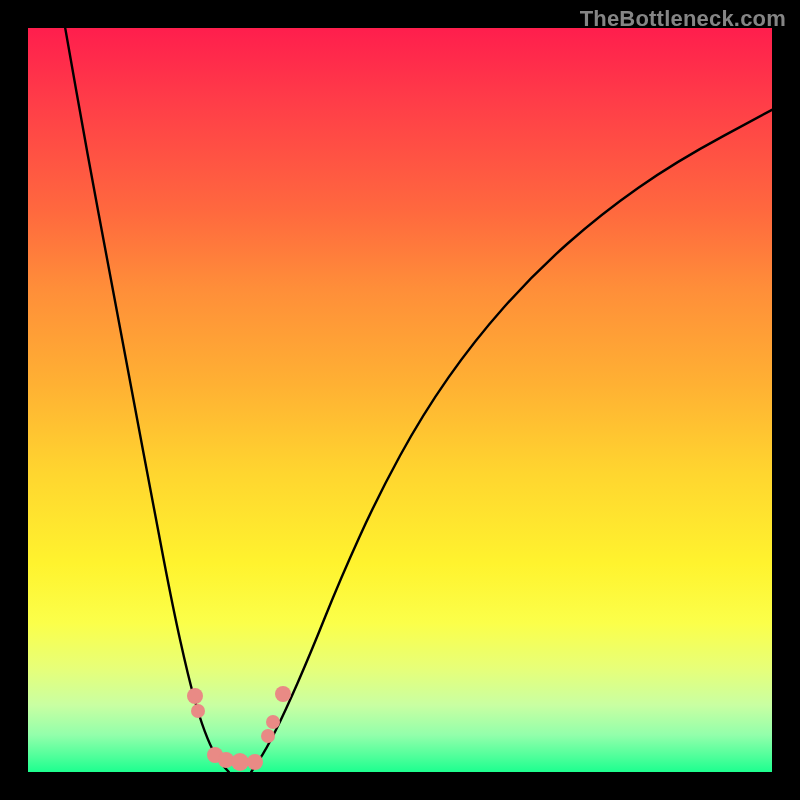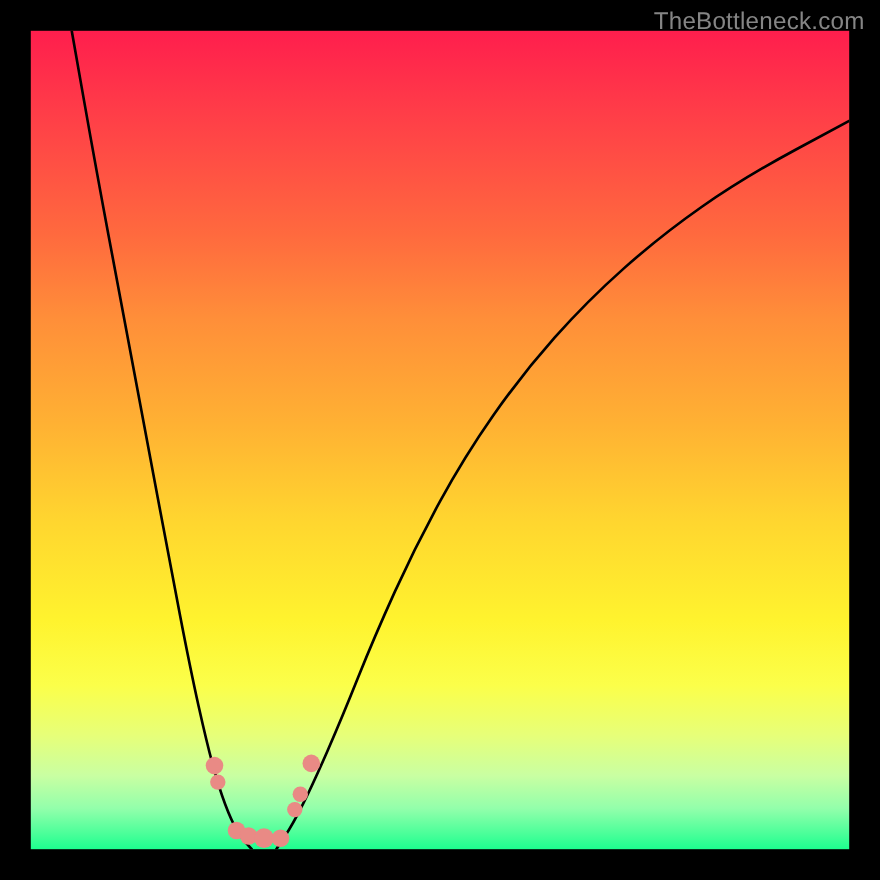--- a/index.html
+++ b/index.html
@@ -16,21 +16,21 @@
     width: 800px;
     height: 800px;
     background: #000;
   }
   .watermark {
     position: absolute;
     top: 6px;
     right: 14px;
     color: #858585;
     font-size: 22px;
-    font-weight: 400;
+    font-weight: 700;
     letter-spacing: 0.2px;
     z-index: 20;
   }
   .plot {
     position: absolute;
     left: 28px;
     top: 28px;
     width: 744px;
     height: 744px;
     

